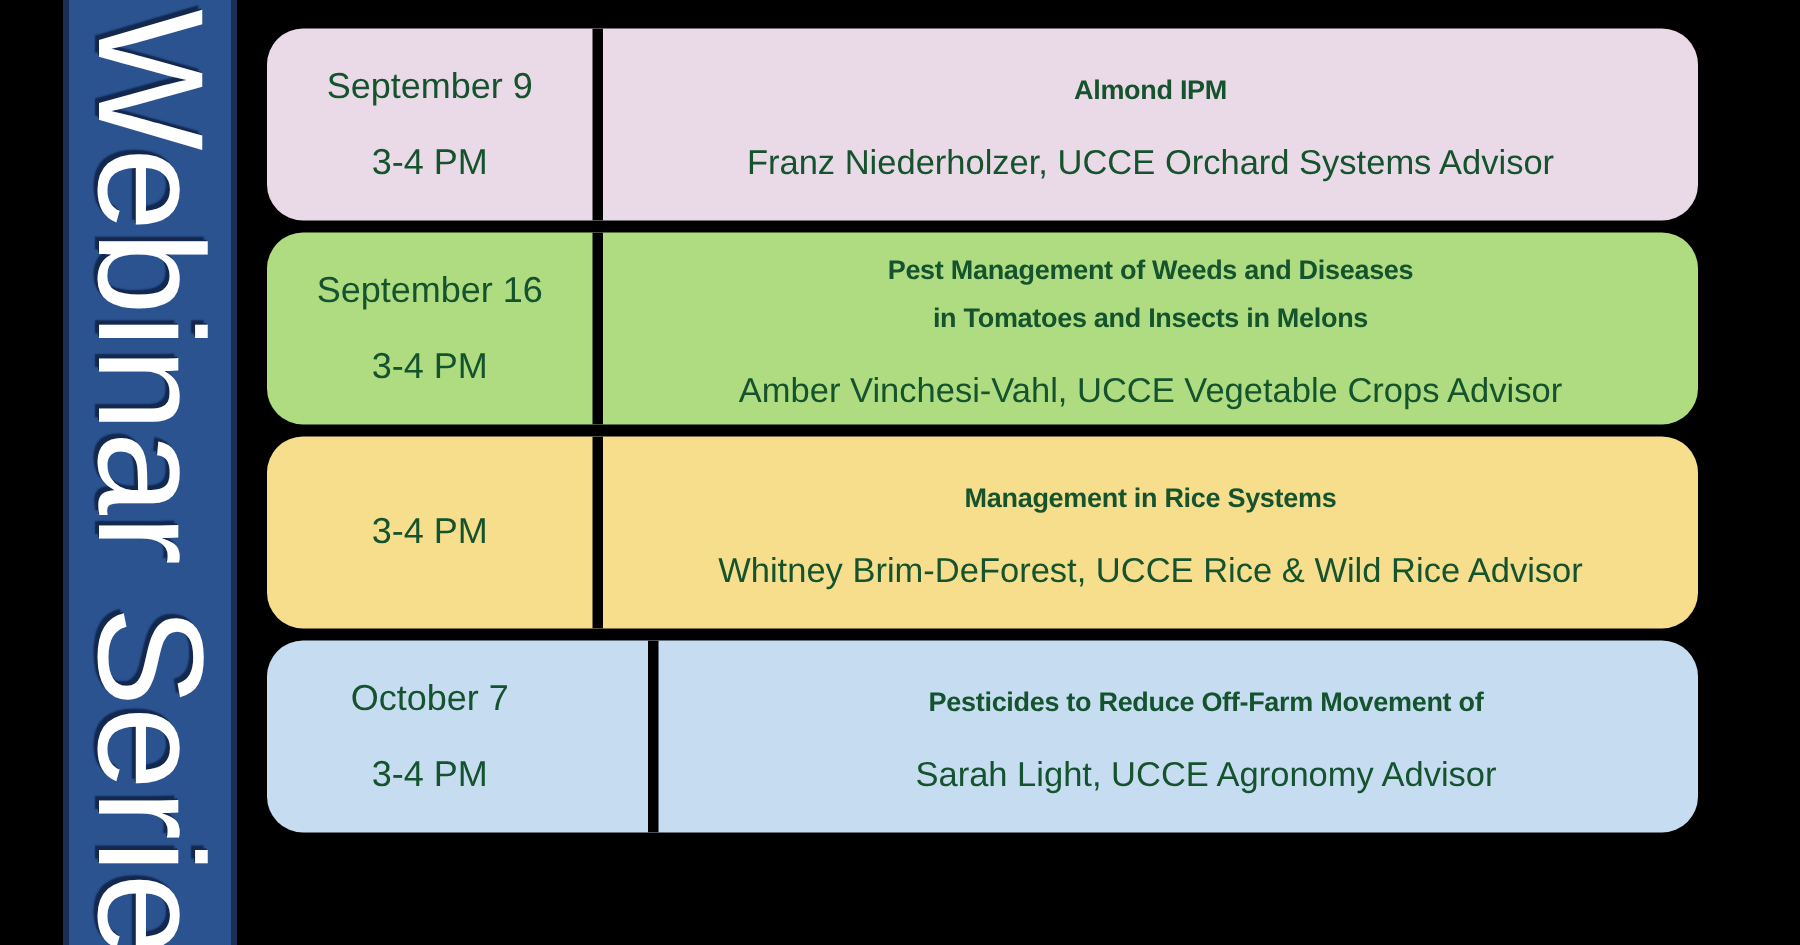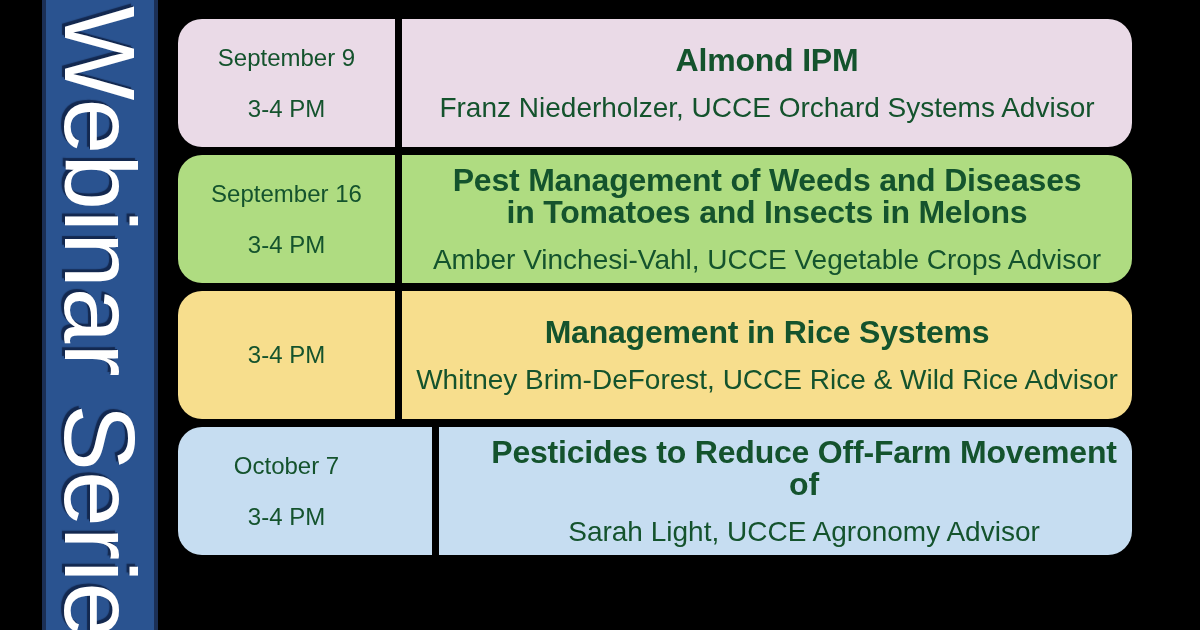--- a/index.html
+++ b/index.html
@@ -78,26 +78,26 @@
     flex: 1;
     display: flex;
     flex-direction: column;
     align-items: center;
     justify-content: center;
     text-align: center;
     padding: 0 10px;
   }
   .title-line {
     font-weight: bold;
-    font-size: 32px;
+    font-size: 18px;
     line-height: 32px;
     letter-spacing: -0.2px;
   }
   .speaker-line {
-    font-size: 28px;
+    font-size: 23px;
     line-height: 30px;
     margin-top: 17px;
   }
 </style>
 </head>
 <body>
 
 <div class="canvas">
 
   <div class="banner" style="background-color: rgb(42, 83, 144);">

